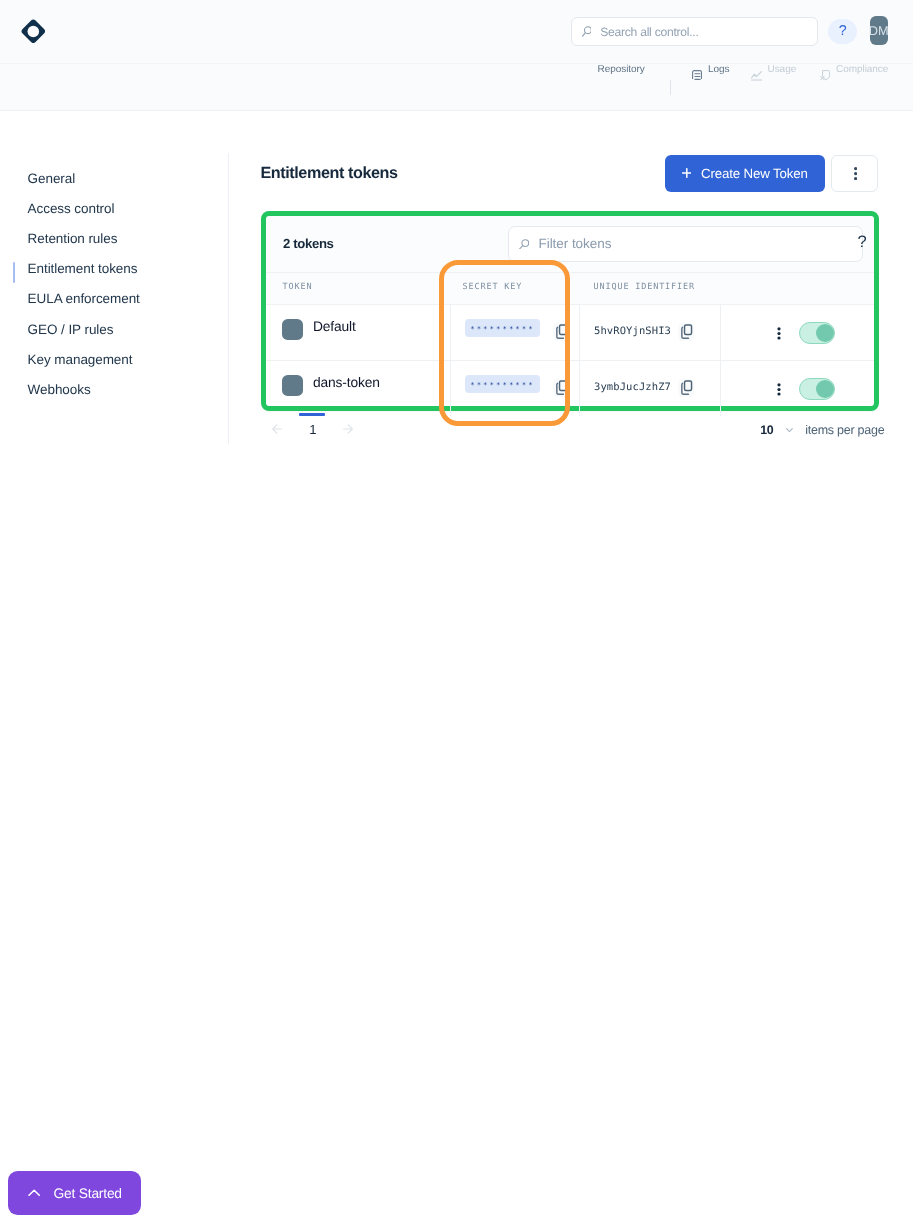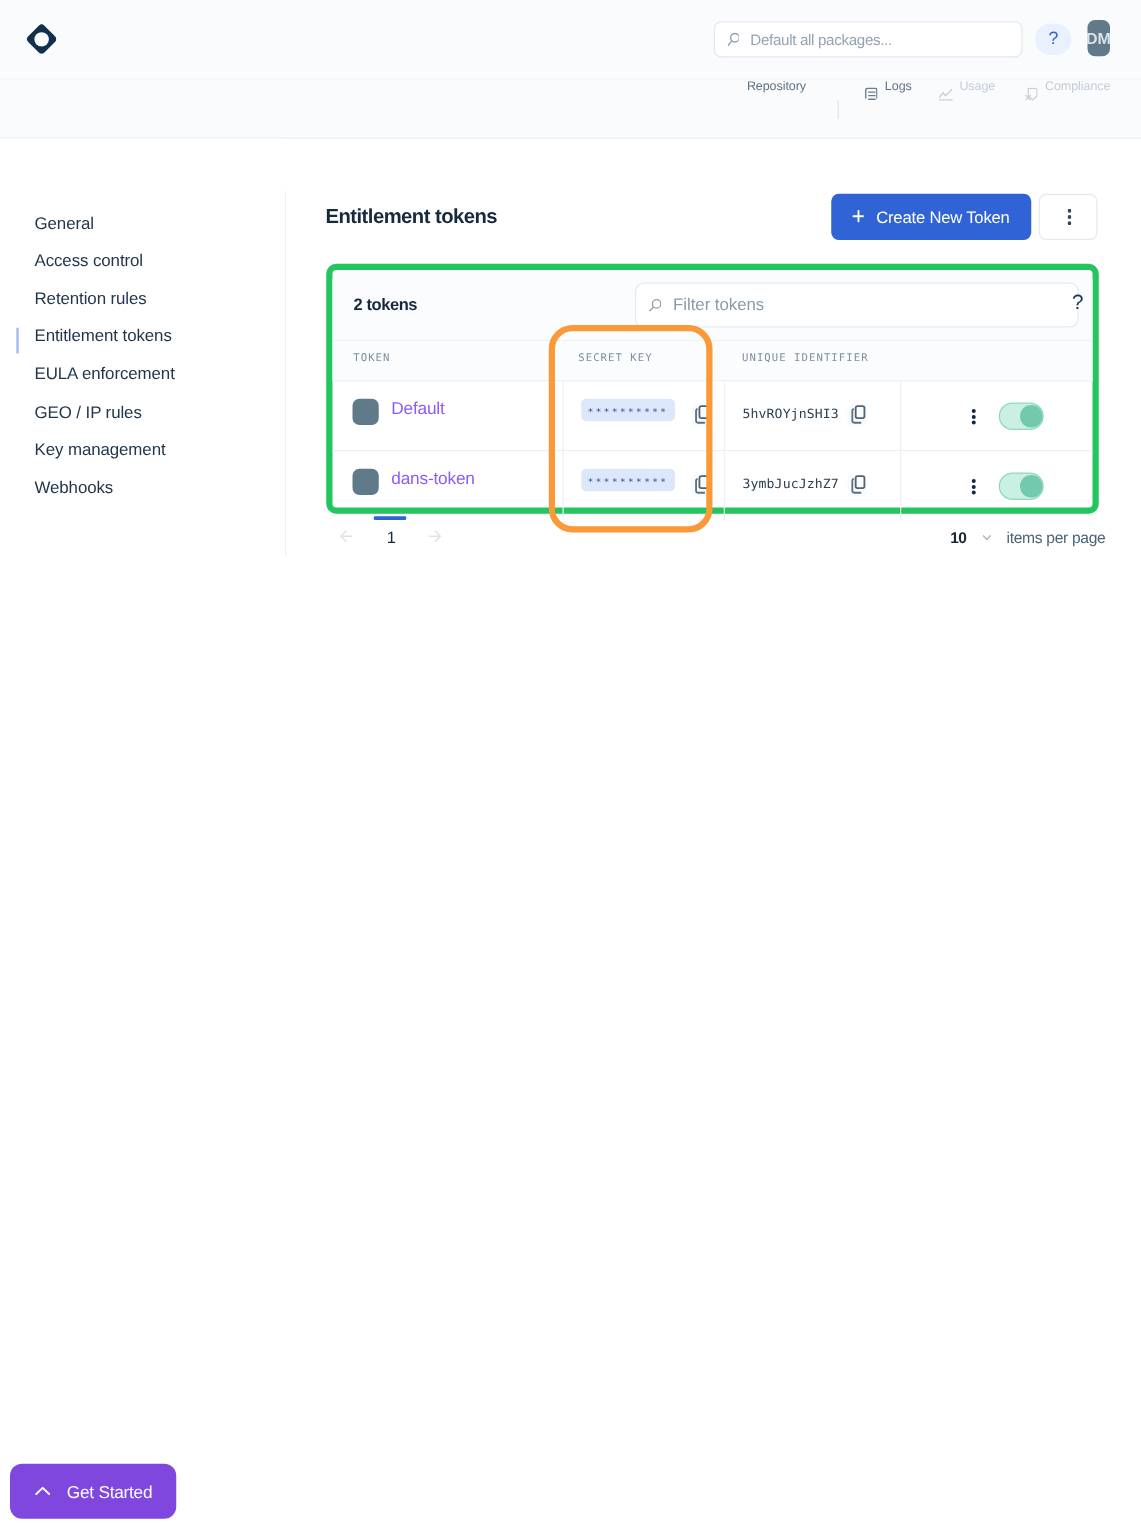--- a/index.html
+++ b/index.html
@@ -39,21 +39,21 @@
   .helpbtn {
     position:absolute; left:828.4px; top:19.4px; width:28.6px; height:25.1px;
     border-radius:14px; background:#e9f0fe; color:#2f62d9;
     display:flex; align-items:center; justify-content:center;
     font-size:14.2px; font-weight:400; line-height:1; padding-bottom:1px;
   }
   .avatar {
     position:absolute; left:869.8px; top:16.4px; width:18px; height:28.6px;
     border-radius:6px; background:#617a8a; color:#d9e1e8;
     display:flex; align-items:center; justify-content:center;
-    font-size:12.8px; font-weight:700; letter-spacing:0.1px;
+    font-size:12.8px; font-weight:400; letter-spacing:0.1px;
   }
 
   
   .navbar {
     position:absolute; left:0; top:64px; width:913px; height:47px;
     background:#fafbfc; border-bottom:1px solid #eceff3;
   }
   .navtabs { position:absolute; left:4px; top:-5.5px; height:47px; display:flex; align-items:center; }
   .navtab {
     position:relative; height:47px; display:flex; align-items:center;
@@ -159,21 +159,21 @@
   .trow + .trow { border-top:1px solid #eef1f4; }
   .cell-div {
     position:absolute; top:0; width:1px; height:55px; background:#eef1f4;
   }
   .tok-avatar {
     position:absolute; left:16.2px; top:14.1px; width:21.3px; height:21.3px;
     background:#617a8a; border-radius:5.6px;
   }
   .tok-name {
     position:absolute; left:47.4px; top:15.5px; font-size:13.8px;
-    color:#8b5cf6; letter-spacing:-0.15px; line-height:1;
+    color:#0f172a; letter-spacing:-0.15px; line-height:1;
   }
   .secret-pill {
     position:absolute; left:199.1px; top:14.9px; width:74.9px; height:17.4px;
     background:#dde7fa; border-radius:4px;
     font-family:"DejaVu Sans Mono", monospace; font-size:7.4px;
     color:#2e4f9c; letter-spacing:2.0px;
     line-height:17.4px; text-indent:5.5px; overflow:hidden; white-space:nowrap;
   }
   .copy-btn {
     position:absolute; width:16.6px; height:17.8px; border-radius:4px;
@@ -245,21 +245,21 @@
       <circle cx="24" cy="24.4" r="11.3" fill="#fafbfc"></circle>
     </svg>
   </div>
   <div class="searchbox" data-name="search-input">
     <span data-name="search-icon">
       <svg width="9.5" height="10.8" viewBox="0 0 9.5 10.8">
           <circle cx="5.9" cy="4.2" r="3.4" fill="none" stroke="#90a0b1" stroke-width="1.1"></circle>
           <path d="M3.4 6.7 0.65 10.2" stroke="#90a0b1" stroke-width="1.1" stroke-linecap="round"></path>
         </svg>
     </span>
-    <span class="ph" data-name="search-placeholder">Default all packages...</span>
+    <span class="ph" data-name="search-placeholder">Search all control...</span>
   </div>
   <div class="helpbtn" data-name="help-button">?</div>
   <div class="avatar" data-name="avatar">DM</div>
 </div>
 
 <div class="navbar" data-name="nav-bar">
   <div class="navright" data-name="nav-right-links">
     <div class="navright-item" data-name="nav-repository">
       <span data-name="nav-repository-label">Repository</span>
     </div>

